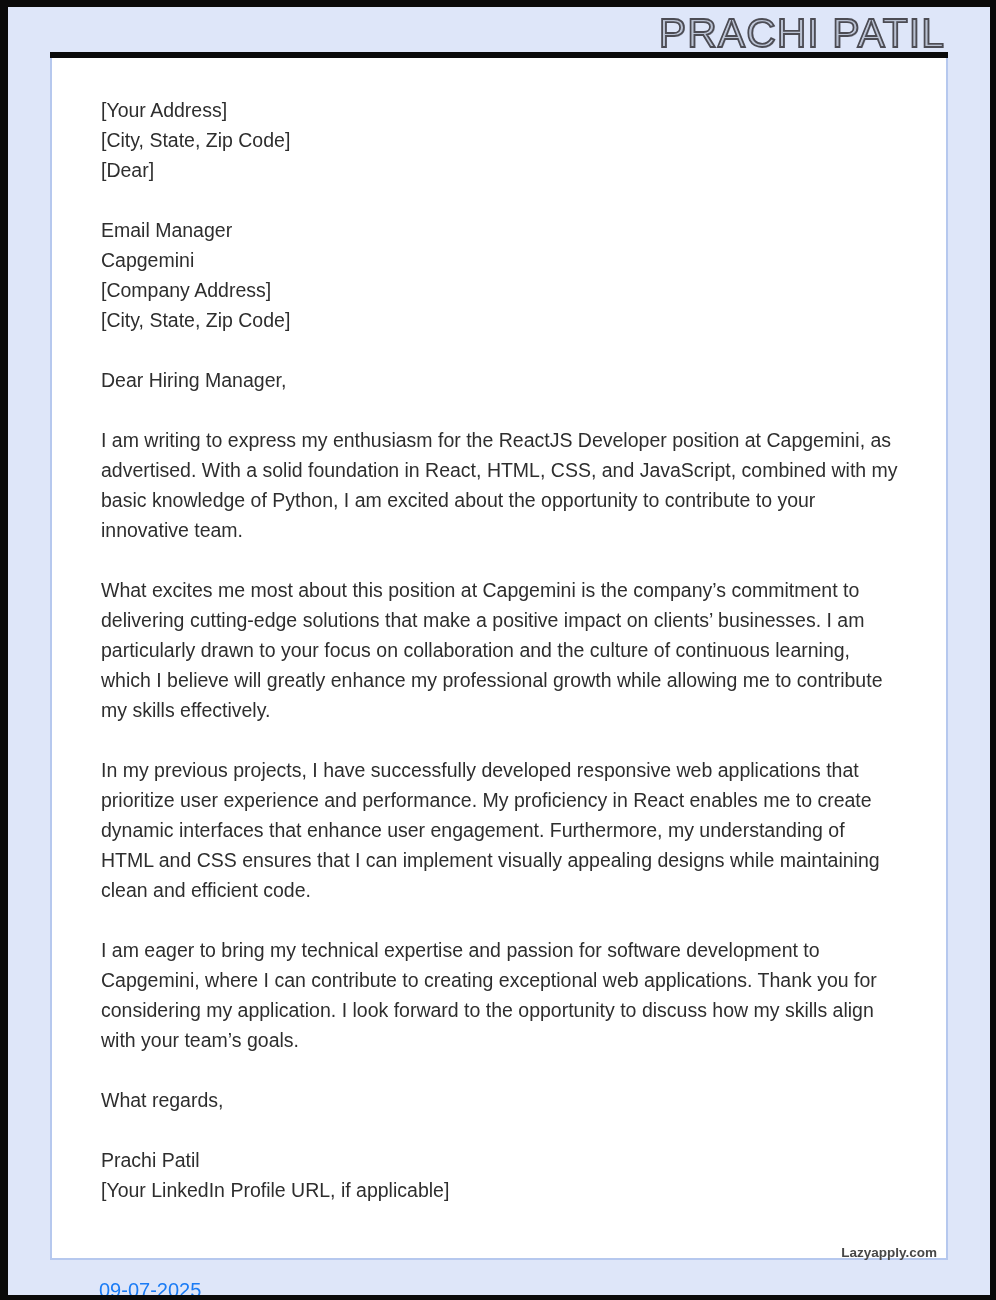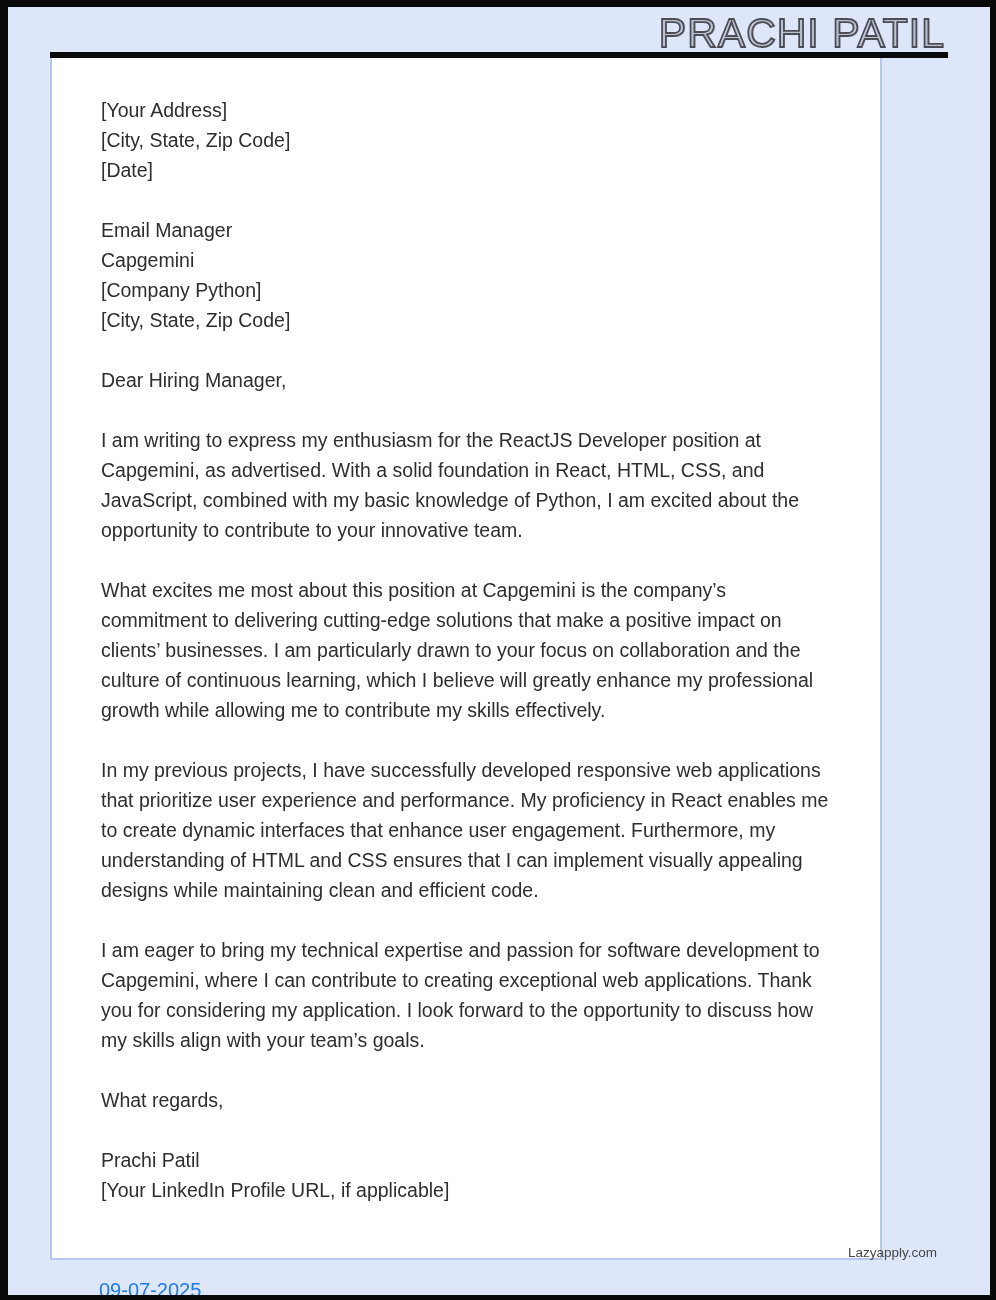--- a/index.html
+++ b/index.html
@@ -39,41 +39,42 @@
   }
   .header-divider {
     position: absolute;
     left: 42px; top: 45px;
     width: 898px; height: 6px;
     background: #0a0a0a;
   }
   .letter-page {
     position: absolute;
     left: 42px; top: 51px;
-    width: 832px; height: 1202px;
+    width: 898px; height: 1202px;
     background: #ffffff;
     border: 2px solid #b6c8ee;
     border-top: none;
     overflow: visible;
   }
   .letter-body {
     padding: 37px 48px 0 49px;
     font-size: 19.5px;
     line-height: 30px;
     color: #2e2e2e;
   }
   .letter-body .block { margin-bottom: 30px; }
   .letter-body .block:last-child { margin-bottom: 0; }
   .watermark {
     position: absolute;
     top: 1238px;
     right: 53px;
     font-size: 13.5px;
     line-height: 16px;
     color: #474747;
+    font-weight: bold;
   }
   .date-stamp {
     position: absolute;
     left: 91px;
     top: 1268px;
     font-size: 20px;
     line-height: 30px;
     color: #1b7cf5;
     cursor: pointer;
   }
@@ -87,27 +88,27 @@
     <div class="letterhead-name">PRACHI PATIL</div>
 
     <div class="header-divider"></div>
 
     <div class="letter-page">
       <div class="letter-body">
 
         <div class="block">
           <div>[Your Address]</div>
           <div>[City, State, Zip Code]</div>
-          <div>[Date]</div>
+          <div>[Dear]</div>
         </div>
 
         <div class="block">
           <div>Email Manager</div>
           <div>Capgemini</div>
-          <div>[Company Python]</div>
+          <div>[Company Address]</div>
           <div>[City, State, Zip Code]</div>
         </div>
 
         <div class="block">Dear Hiring Manager,</div>
 
         <div class="block">I am writing to express my enthusiasm for the ReactJS Developer position at Capgemini, as advertised. With a solid foundation in React, HTML, CSS, and JavaScript, combined with my basic knowledge of Python, I am excited about the opportunity to contribute to your innovative team.</div>
         <div class="block">What excites me most about this position at Capgemini is the company’s commitment to delivering cutting-edge solutions that make a positive impact on clients’ businesses. I am particularly drawn to your focus on collaboration and the culture of continuous learning, which I believe will greatly enhance my professional growth while allowing me to contribute my skills effectively.</div>
         <div class="block">In my previous projects, I have successfully developed responsive web applications that prioritize user experience and performance. My proficiency in React enables me to create dynamic interfaces that enhance user engagement. Furthermore, my understanding of HTML and CSS ensures that I can implement visually appealing designs while maintaining clean and efficient code.</div>
         <div class="block">I am eager to bring my technical expertise and passion for software development to Capgemini, where I can contribute to creating exceptional web applications. Thank you for considering my application. I look forward to the opportunity to discuss how my skills align with your team’s goals.</div>
 

